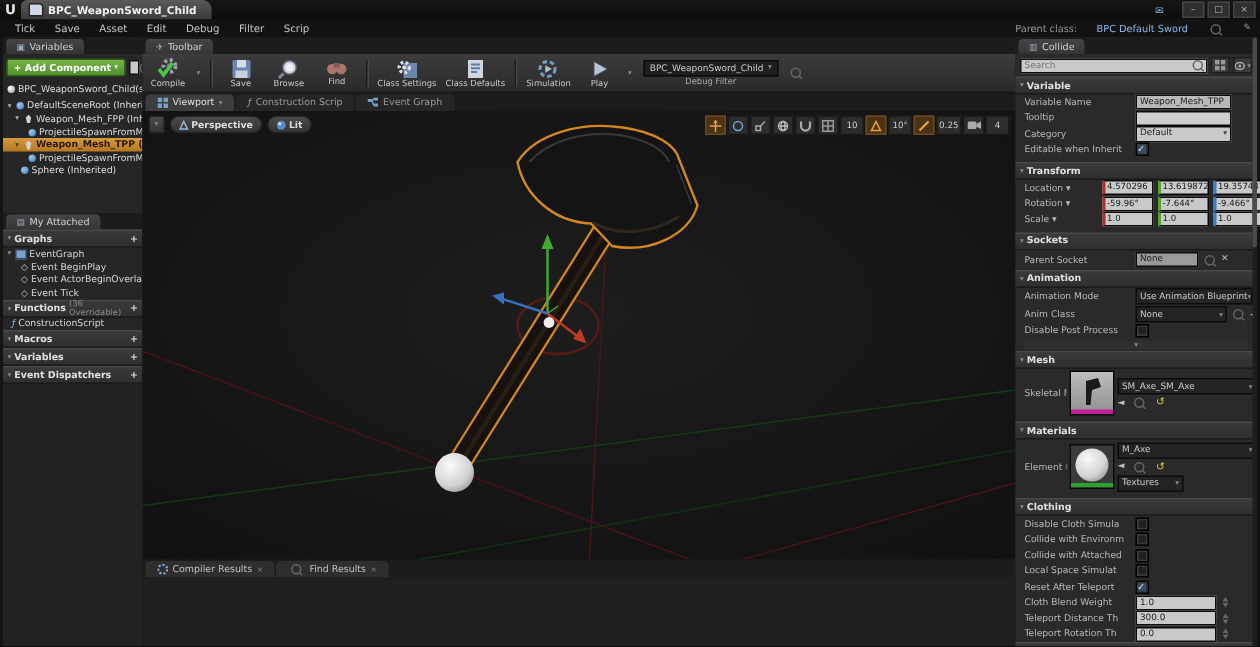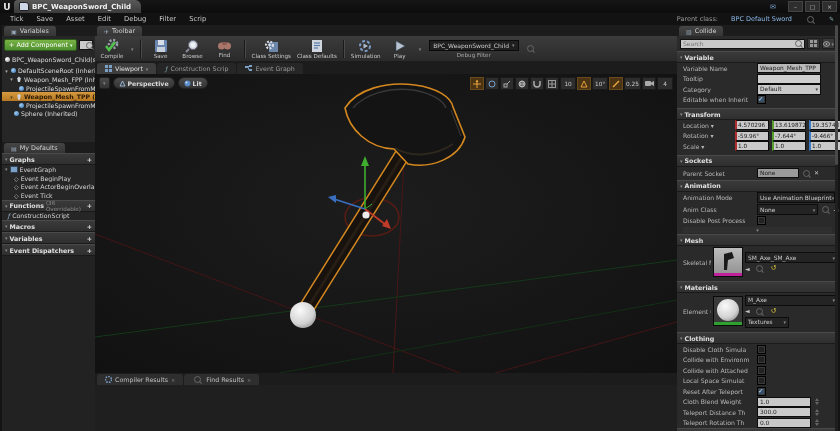--- a/index.html
+++ b/index.html
@@ -15,21 +15,21 @@
   .fbicon{width:10px;height:8px;color:#7aa7d8;font-size:7px;margin-right:6px;}
   .menubar{position:absolute;left:0;top:13px;width:840px;height:12px;background:#121212;display:flex;align-items:center;gap:1px;padding-left:4px;box-sizing:border-box;}
   .menuitem{padding:0 6px;color:#c8c8c8;font-size:6.8px;}
   .parentclass{margin-left:auto;display:flex;align-items:center;gap:13px;padding-right:6px;}
   .pclabel{color:#9a9a9a;font-size:6.5px;}
   .pcvalue{color:#8db8e8;font-size:6.5px;}
   
   .ptabrow{height:11px;background:#1c1c1c;display:flex;align-items:flex-end;padding-left:2px;flex:none;}
   .ptab{height:10px;background:linear-gradient(#454545,#353535);border-radius:3px 3px 0 0;padding:0 7px;display:flex;align-items:center;gap:3px;font-size:6.4px;color:#d0d0d0;}
   .ptab .ticon{font-size:6px;color:#9ab;}
-  .greenbtn{background:linear-gradient(#79b345,#4e8f2f);border:1px solid #2c5a18;border-radius:2px;color:#fff;font-weight:normal;font-size:6.4px;padding:1px 4px;display:flex;align-items:center;gap:2px;white-space:nowrap;text-align:right;}
+  .greenbtn{background:linear-gradient(#79b345,#4e8f2f);border:1px solid #2c5a18;border-radius:2px;color:#fff;font-weight:bold;font-size:6.4px;padding:1px 4px;display:flex;align-items:center;gap:2px;white-space:nowrap;text-align:right;}
   .searchbox{background:#c9c9c9;border:1px solid #111;height:8px;display:flex;align-items:center;flex:1;min-width:0;}
   .searchbox input{border:0;background:transparent;font-size:6px;color:#333;width:100%;min-width:0;padding:0 2px;font-family:"DejaVu Sans",sans-serif;outline:none;}
   .mag{width:5px;height:5px;border:1px solid #666;border-radius:50%;position:relative;flex:none;margin:0 2px;}
   .mag::after{content:"";position:absolute;width:3px;height:1px;background:#666;transform:rotate(45deg);right:-2px;bottom:-1px;}
   .sechdr{height:10px;background:linear-gradient(#3a3a3a,#2f2f2f);border-top:1px solid #4a4a4a;border-bottom:1px solid #1a1a1a;display:flex;align-items:center;padding:0 3px;font-size:6.3px;font-weight:bold;color:#e0e0e0;flex:none;gap:2px;}
   .sechdr .plus{margin-left:auto;color:#ddd;font-weight:bold;}
   .cb{width:7px;height:7px;background:#222;border:1px solid #000;box-shadow:inset 0 0 0 1px #3a3a3a;flex:none;position:relative;}
   .cb.checked{background:#35506a;}
   .cb.checked::after{content:"✓";position:absolute;left:0;top:-1px;color:#cfe6f5;font-size:6.5px;}
   .stepper{width:5px;height:7px;position:relative;flex:none;margin-left:2px;}
@@ -178,21 +178,21 @@
       </div>
       <div class="titem" style="padding-left:12px;">
         <span class="dot blue"></span>
         <span>Sphere (Inherited)</span>
       </div>
     </div>
 
     <div class="ptabrow" style="margin-top:24px;">
       <div class="ptab">
         <span class="ticon">▤</span>
-        <span>My Defaults</span>
+        <span>My Attached</span>
       </div>
     </div>
     <div class="sechdr">
       <span class="caret">▾</span>
       <span>Graphs</span>
       <span class="plus">+</span>
     </div>
     <div class="mbitem" style="padding-left:3px;">
       <span class="caret">▾</span>
       <span style="width:6px;height:5px;background:#7aa0c8;border:1px solid #345;flex:none;"></span>

